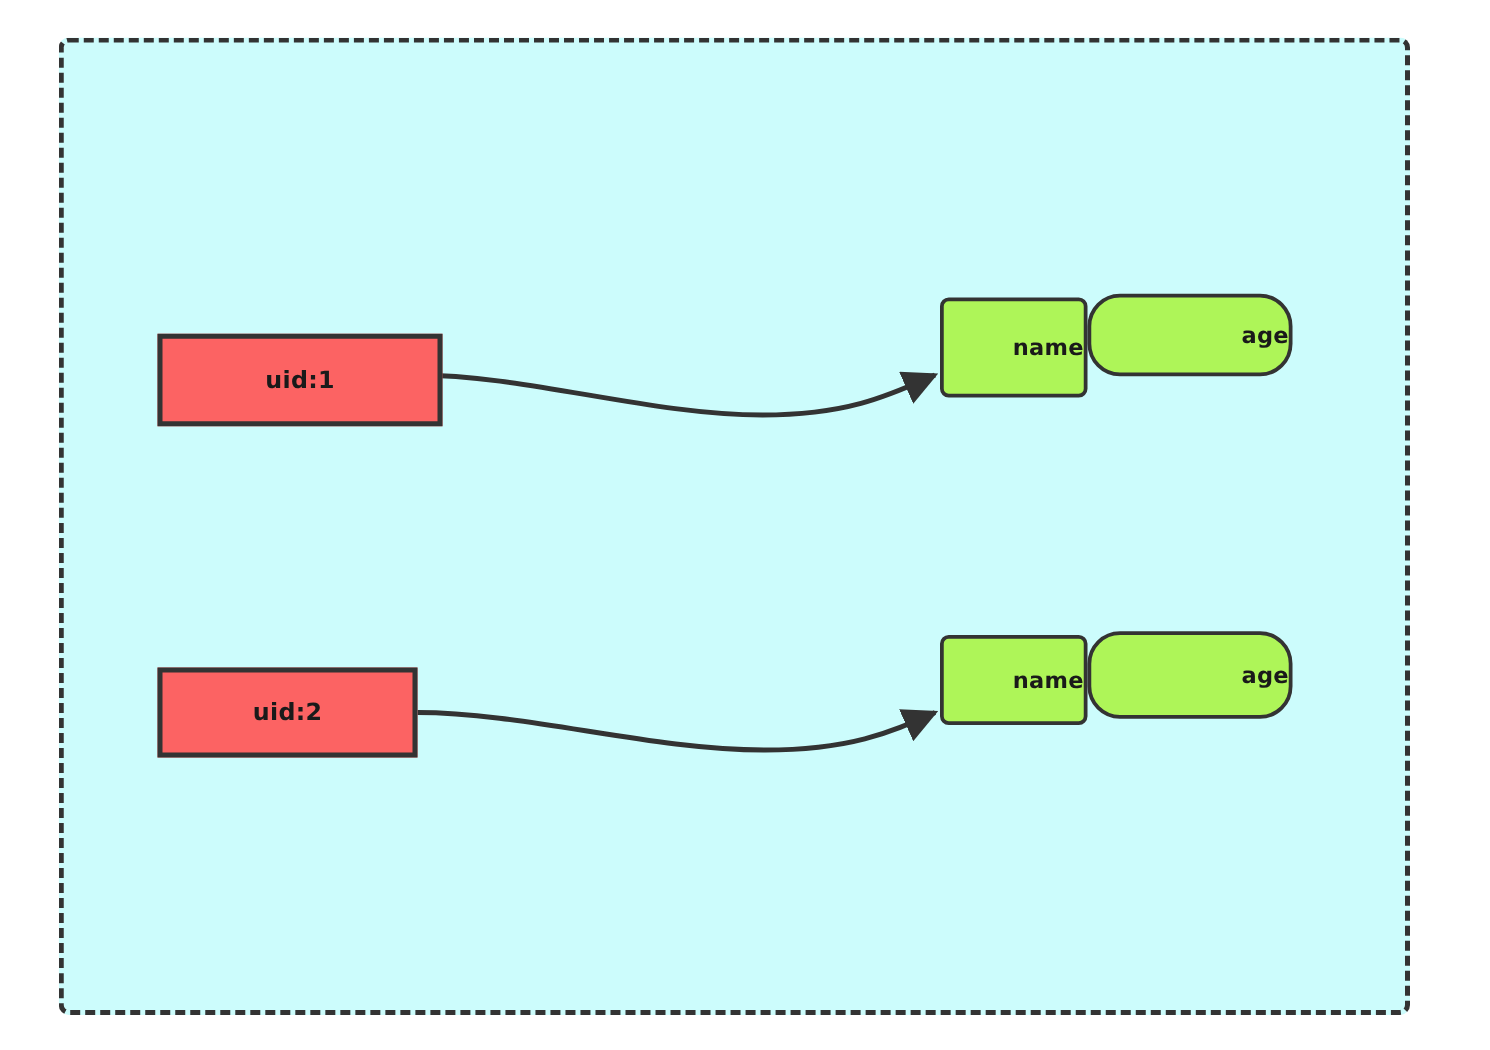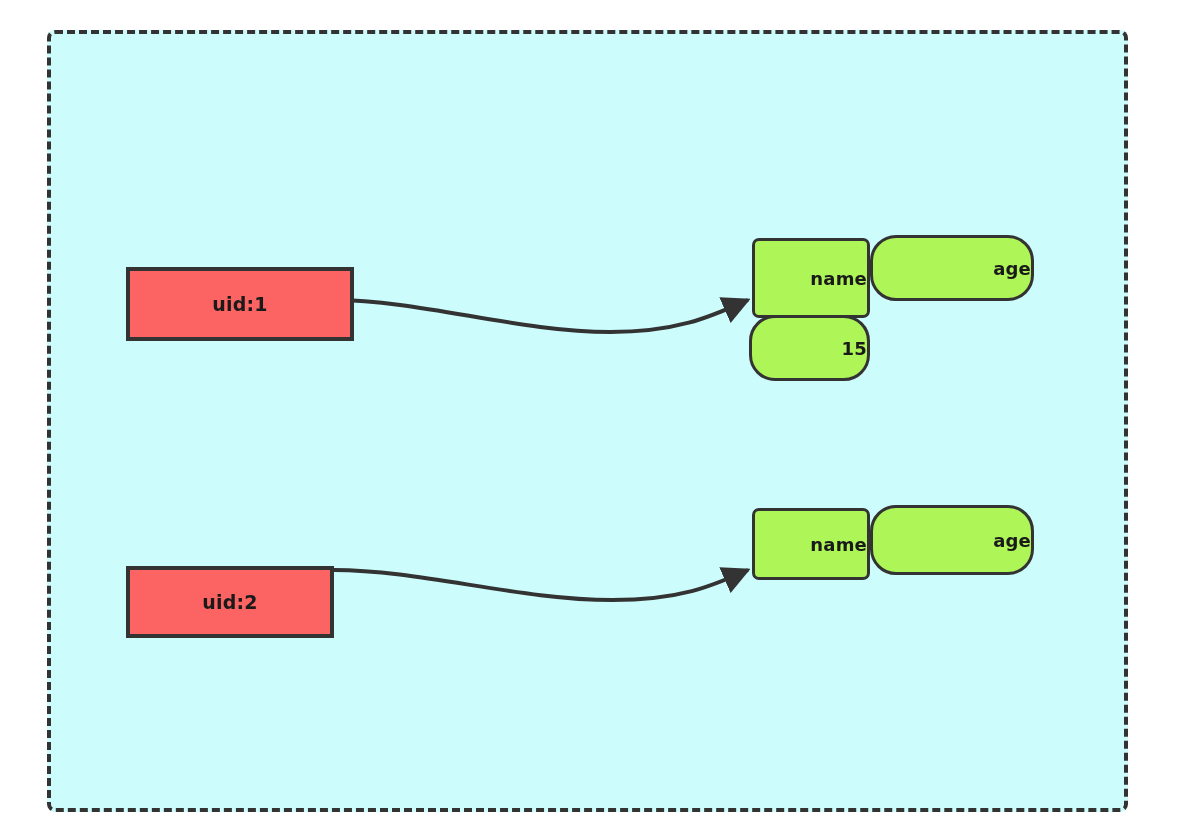--- a/index.html
+++ b/index.html
@@ -48,21 +48,21 @@
     border: 4px solid #333333;
     display: flex;
     align-items: center;
     justify-content: center;
     color: #1a1a1a;
     font-size: 19px;
     font-weight: bold;
     letter-spacing: 0.2px;
   }
   #uid-node-1 { left: 126px; top: 249px; width: 228px; height: 74px; margin-top: 18px; }
-  #uid-node-2 { left: 126px; top: 566px; width: 208px; height: 72px; }
+  #uid-node-2 { left: 126px; top: 534px; width: 208px; height: 72px; }
 
   
   .record-table {
     position: absolute;
     display: grid;
     grid-template-columns: 118px 164px;
   }
   #record-table-1 { left: 752px; top: 238px; }
   #record-table-2 { left: 752px; top: 508px; }
 
@@ -112,23 +112,20 @@
     <span>uid:2</span>
   </div>
 
   <div class="record-table" id="record-table-1">
     <div class="record-cell r0 c0">
       <span>name</span>
     </div>
     <div class="record-cell r1 c0">
       <span>age</span>
     </div>
-    <div class="record-cell r1 c1">
-      <span>15</span>
-    </div>
   </div>
 
   <div class="record-table" id="record-table-2">
     <div class="record-cell r0 c0">
       <span>name</span>
     </div>
     <div class="record-cell r1 c0">
       <span>age</span>
     </div>
   </div>

